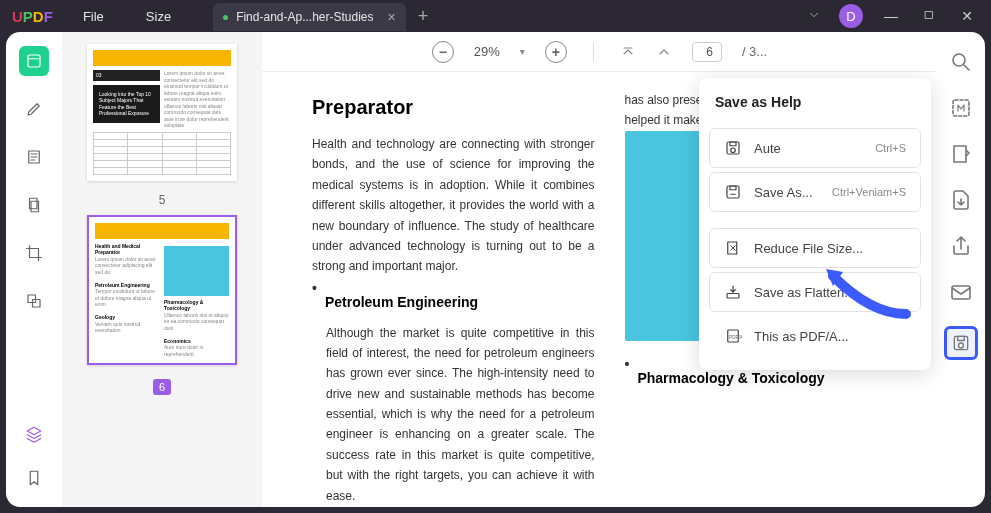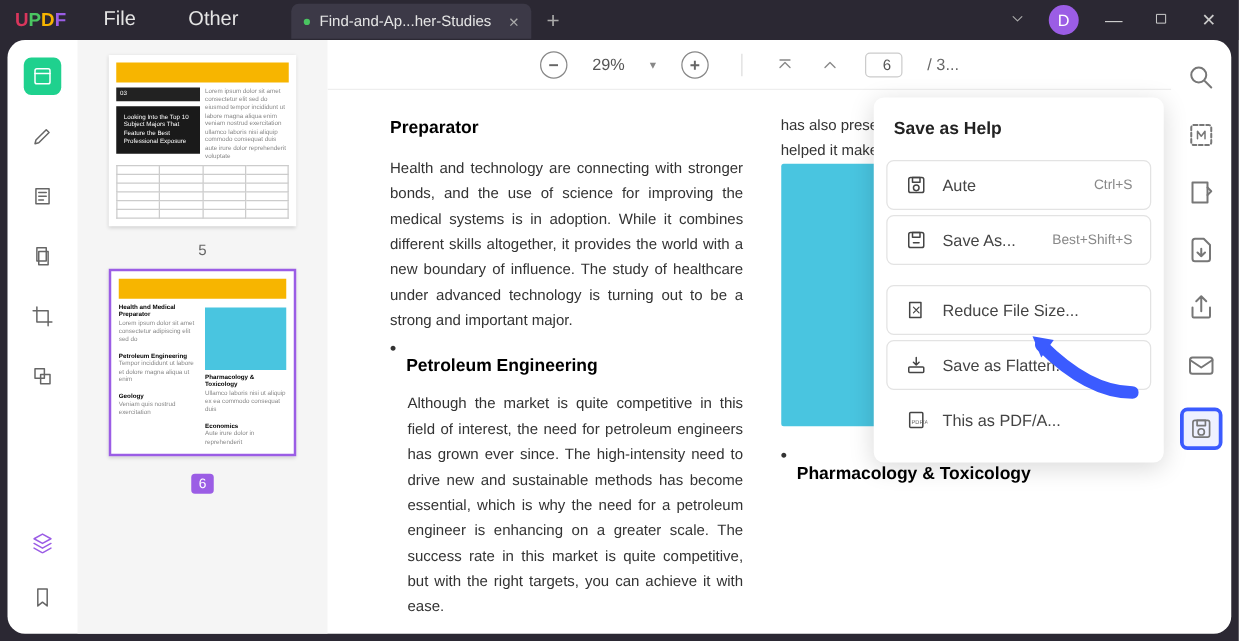--- a/index.html
+++ b/index.html
@@ -1,20 +1,20 @@
 <!DOCTYPE html>
 <html><head>
 <meta charset="utf-8">
 <style>
 *{box-sizing:border-box;margin:0;padding:0;font-family:-apple-system,BlinkMacSystemFont,'Segoe UI',Arial,sans-serif}
 body{background:#2b2833;width:991px;height:513px;overflow:hidden;position:relative}
 .titlebar{height:32px;background:#2b2833;display:flex;align-items:center;color:#e5e5e5;font-size:14px}
 .logo{margin-left:12px;margin-right:30px;font-weight:700;font-size:15px;display:flex}
 .logo .u{color:#d9365c}.logo .p{color:#4ac561}.logo .d{color:#f7b500}.logo .f{color:#9b5de5}
-.menu-item{margin-right:42px;font-size:16px;color:#e5e5e5;cursor:pointer}
+.menu-item{margin-right:42px;font-size:13px;color:#e5e5e5;cursor:pointer}
 .tab{background:#3c3947;height:28px;margin-top:2px;border-radius:6px 6px 0 0;display:flex;align-items:center;padding:0 10px;color:#e5e5e5;font-size:12px;gap:8px}
 .tab .dot{width:5px;height:5px;border-radius:50%;background:#4ac561}
 .tab .close{margin-left:6px;font-size:14px;cursor:pointer;color:#aaa}
 .addtab{margin-left:12px;color:#aaa;font-size:18px;font-weight:300;cursor:pointer}
 .titlebar-right{margin-left:auto;display:flex;align-items:center;gap:18px;margin-right:14px}
 .chev{color:#aaa;cursor:pointer}
 .avatar{width:24px;height:24px;border-radius:50%;background:#9b5de5;color:#fff;display:flex;align-items:center;justify-content:center;font-size:13px;font-weight:500}
 .winbtn{color:#ccc;font-size:14px;cursor:pointer;width:20px;text-align:center}
 .app{position:absolute;top:32px;left:6px;right:6px;bottom:6px;background:#fff;border-radius:14px;display:flex;overflow:hidden}
 .left-rail{width:56px;display:flex;flex-direction:column;align-items:center;padding-top:14px;gap:18px}
@@ -37,21 +37,21 @@
 .toolbar{height:40px;display:flex;align-items:center;justify-content:center;gap:20px;border-bottom:1px solid #eee}
 .tb-btn{width:22px;height:22px;border:1.5px solid #888;border-radius:50%;display:flex;align-items:center;justify-content:center;color:#666;font-size:14px;cursor:pointer;font-weight:600}
 .zoom{font-size:13px;color:#555}
 .zoom-chev{color:#888;font-size:10px;cursor:pointer}
 .tb-sep{width:1px;height:18px;background:#ddd;margin:0 6px}
 .page-nav{color:#888;cursor:pointer;display:inline-flex;flex-direction:column;line-height:.5;font-size:10px}
 .page-input{border:1px solid #ccc;border-radius:4px;padding:2px 8px;font-size:12px;color:#555;width:30px;text-align:right}
 .page-total{font-size:13px;color:#666}
 .doc{flex:1;overflow:hidden;padding:18px 30px;display:flex;gap:30px}
 .doc-col{flex:1;font-size:12px;color:#333;text-align:justify;line-height:1.7}
-.doc h2{font-size:14px;font-weight:800;margin-bottom:10px;color:#000}
+.doc h2{font-size:20px;font-weight:800;margin-bottom:10px;color:#000}
 .doc h3{font-size:14px;font-weight:800;margin:14px 0 8px;color:#000}
 .doc .bullet{display:flex;gap:8px}
 .doc .bullet::before{content:"•";font-weight:bold;font-size:14px}
 .doc-img{background:#49c5e0;height:210px;margin-bottom:12px;border-radius:2px;position:relative;overflow:hidden}
 .doc-img::after{content:"";position:absolute;bottom:0;left:30%;width:60%;height:70%;background:#fff;border-radius:50% 50% 0 0}
 .right-rail{width:48px;display:flex;flex-direction:column;align-items:center;padding-top:18px;gap:22px}
 .rr-btn{width:24px;height:24px;color:#777;cursor:pointer;display:flex;align-items:center;justify-content:center}
 .rr-btn.highlight{border:3px solid #3b5bff;border-radius:6px;padding:4px;width:34px;height:34px;background:#eef1ff}
 .panel{position:absolute;top:46px;right:54px;width:232px;background:#fff;border-radius:8px;padding:10px 0;box-shadow:0 4px 20px rgba(0,0,0,.15);z-index:10}
 .panel-title{font-size:14px;font-weight:700;padding:6px 16px 14px;color:#222}
@@ -68,21 +68,21 @@
 <body>
 
 <div class="titlebar">
   <div class="logo">
     <span class="u">U</span>
       <span class="p">P</span>
       <span class="d">D</span>
       <span class="f">F</span>
   </div>
   <div class="menu-item">File</div>
-  <div class="menu-item">Other</div>
+  <div class="menu-item">Size</div>
   <div class="tab">
     <span class="dot"></span>
     <span>Find-and-Ap...her-Studies</span>
     <span class="close">×</span>
   </div>
   <div class="addtab">+</div>
   <div class="titlebar-right">
     <span class="chev"><svg width="14" height="14" viewBox="0 0 24 24">
           <path d="M6 9l6 6 6-6"></path>
         </svg></span>
@@ -312,21 +312,21 @@
       <span>Aute</span>
         <span class="shortcut">Ctrl+S</span>
     </div>
     <div class="panel-item boxed">
       <svg viewBox="0 0 24 24">
           <rect x="4" y="4" width="16" height="16" rx="2"></rect>
           <rect x="8" y="4" width="8" height="5"></rect>
           <path d="M9 15h6"></path>
         </svg>
       <span>Save As...</span>
-        <span class="shortcut">Best+Shift+S</span>
+        <span class="shortcut">Ctrl+Veniam+S</span>
     </div>
     <div class="panel-gap"></div>
     <div class="panel-item boxed">
       <svg viewBox="0 0 24 24">
           <rect x="5" y="4" width="12" height="16"></rect>
           <path d="M9 9l3 3 3-3M9 15l3-3 3 3" stroke-width="1.2"></path>
         </svg>
       <span>Reduce File Size...</span>
     </div>
     <div class="panel-item boxed">

